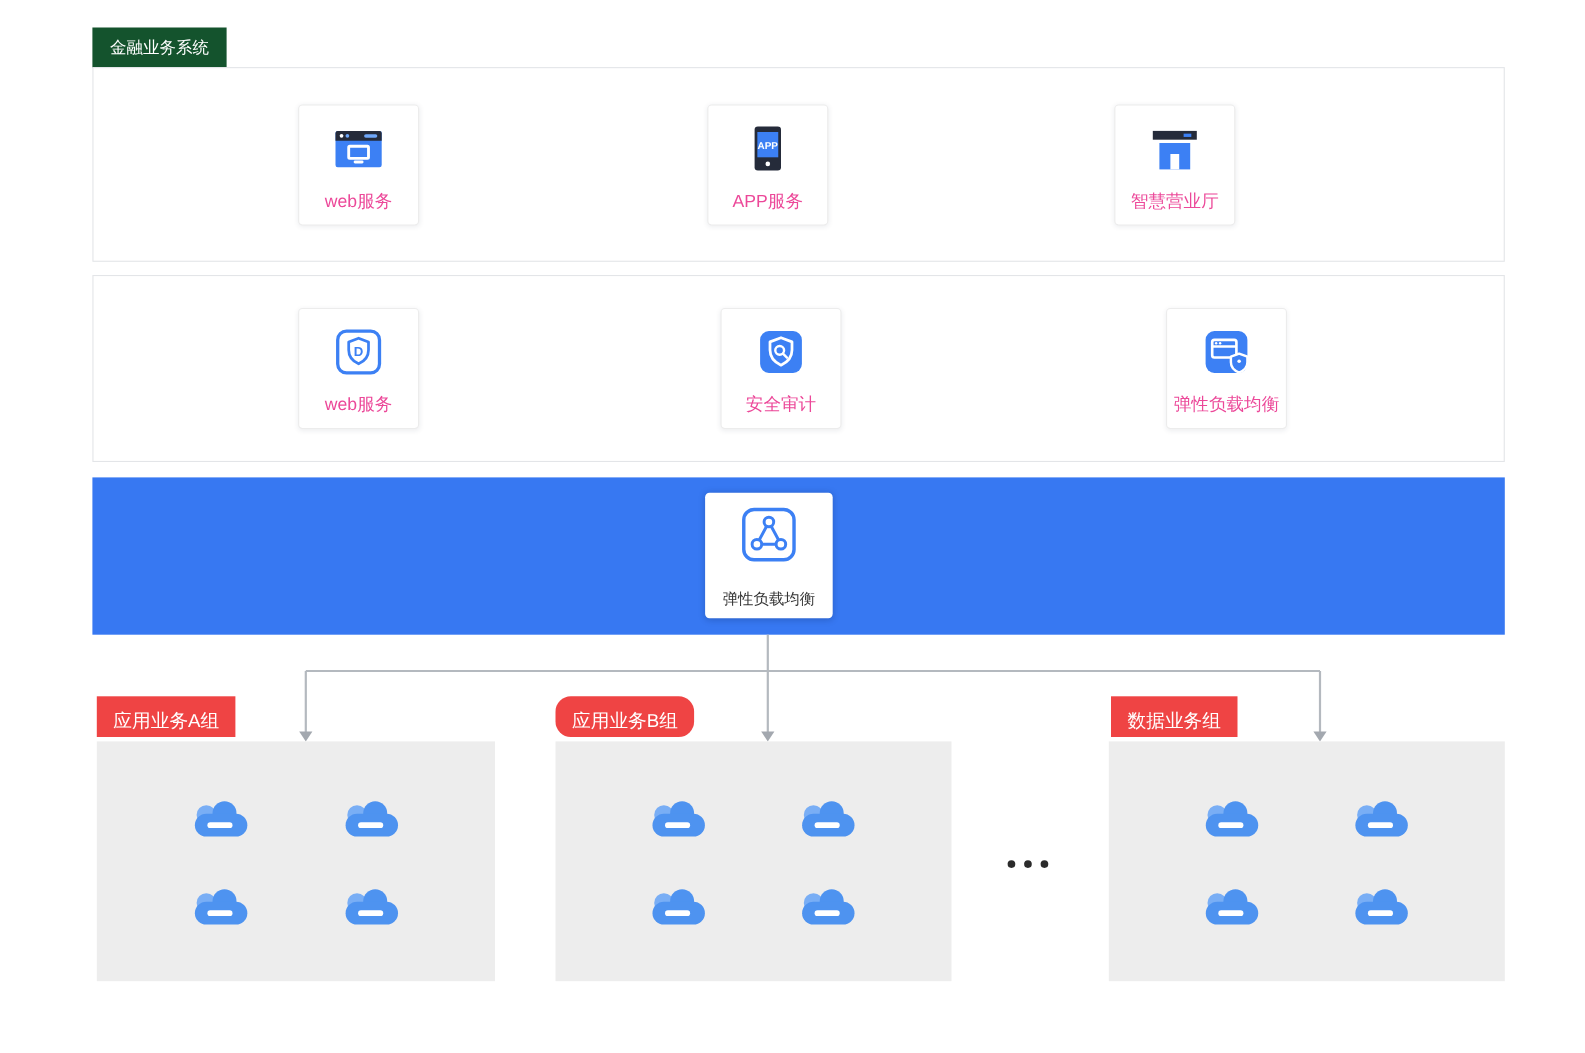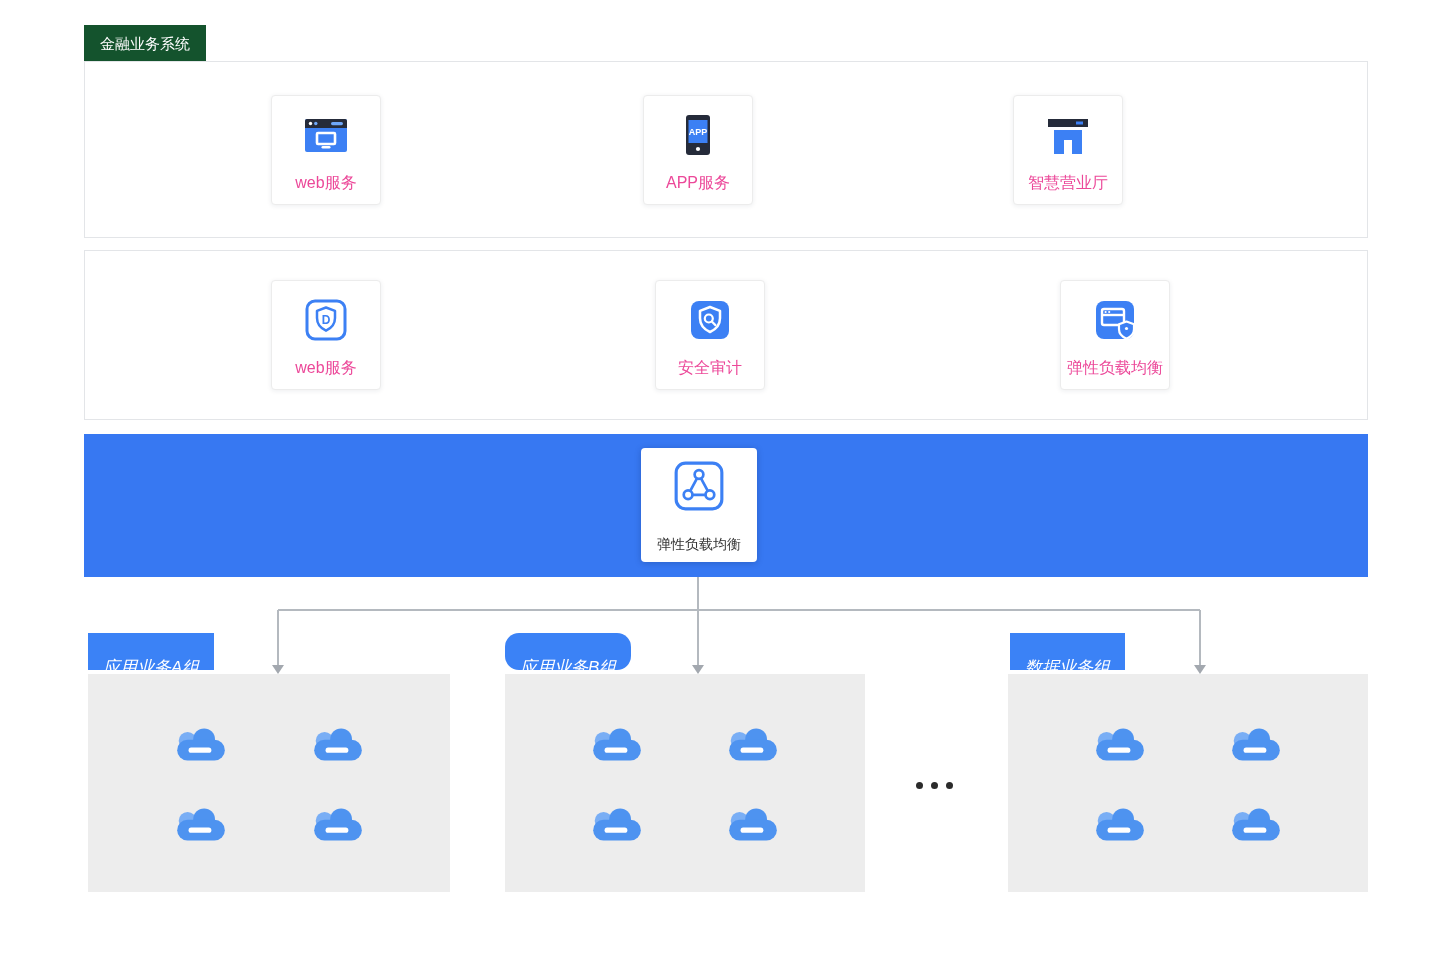--- a/index.html
+++ b/index.html
@@ -38,22 +38,22 @@
     position:absolute; left:557px; top:14px; width:116px; height:114px;
     background:#fff; border-radius:4px; display:flex; flex-direction:column; align-items:center;
     box-shadow:0 1px 6px rgba(10,30,80,0.25);
   }
   .elb-card .icon { margin-top:9px; height:58px; display:flex; align-items:center; }
   .elb-card .node-label { margin-top:auto; margin-bottom:8px; font-size:14px; color:#333; white-space:nowrap; }
 
   .connectors { position:absolute; left:0; top:577px; overflow:visible; }
 
   .group-label {
-    position:absolute; height:37px; line-height:37px; padding:16px 15px;
-    background:#3b82f6; color:#fff; font-size:17px; white-space:nowrap;font-style:italic;
+    position:absolute; height:37px; line-height:37px; padding:4px 15px;
+    background:#ef4444; color:#fff; font-size:17px; white-space:nowrap;
   }
   .group-box {
     position:absolute; top:674px; height:218px; background:#EDEDED;
     display:grid; grid-template-columns:1fr 1fr; grid-template-rows:1fr 1fr;
     justify-items:center; align-items:center; padding:32px 44px 26px;
   }
   .cloud { width:58px; height:38px; display:block; }
 
   .dots { position:absolute; left:916px; top:782px; display:flex; gap:8px; }
   .dots i { width:7px; height:7px; border-radius:50%; background:#2B2B2B; display:block; }

